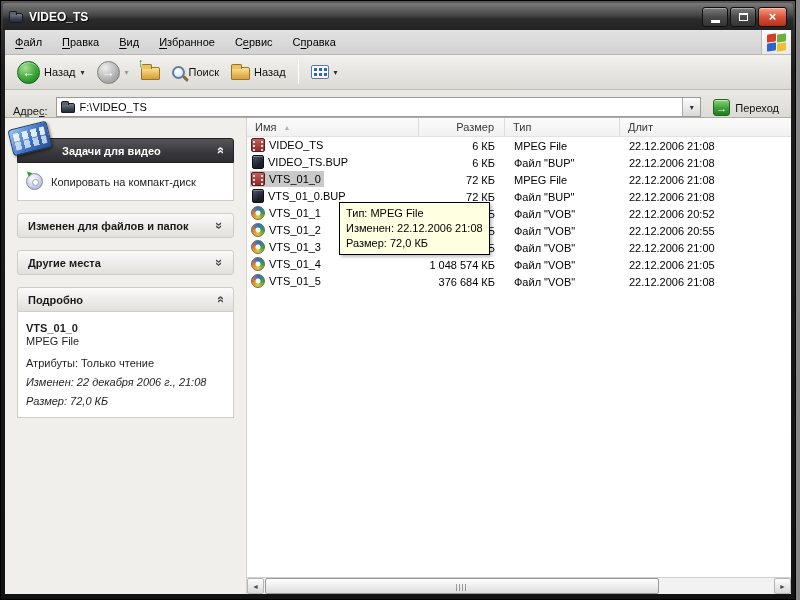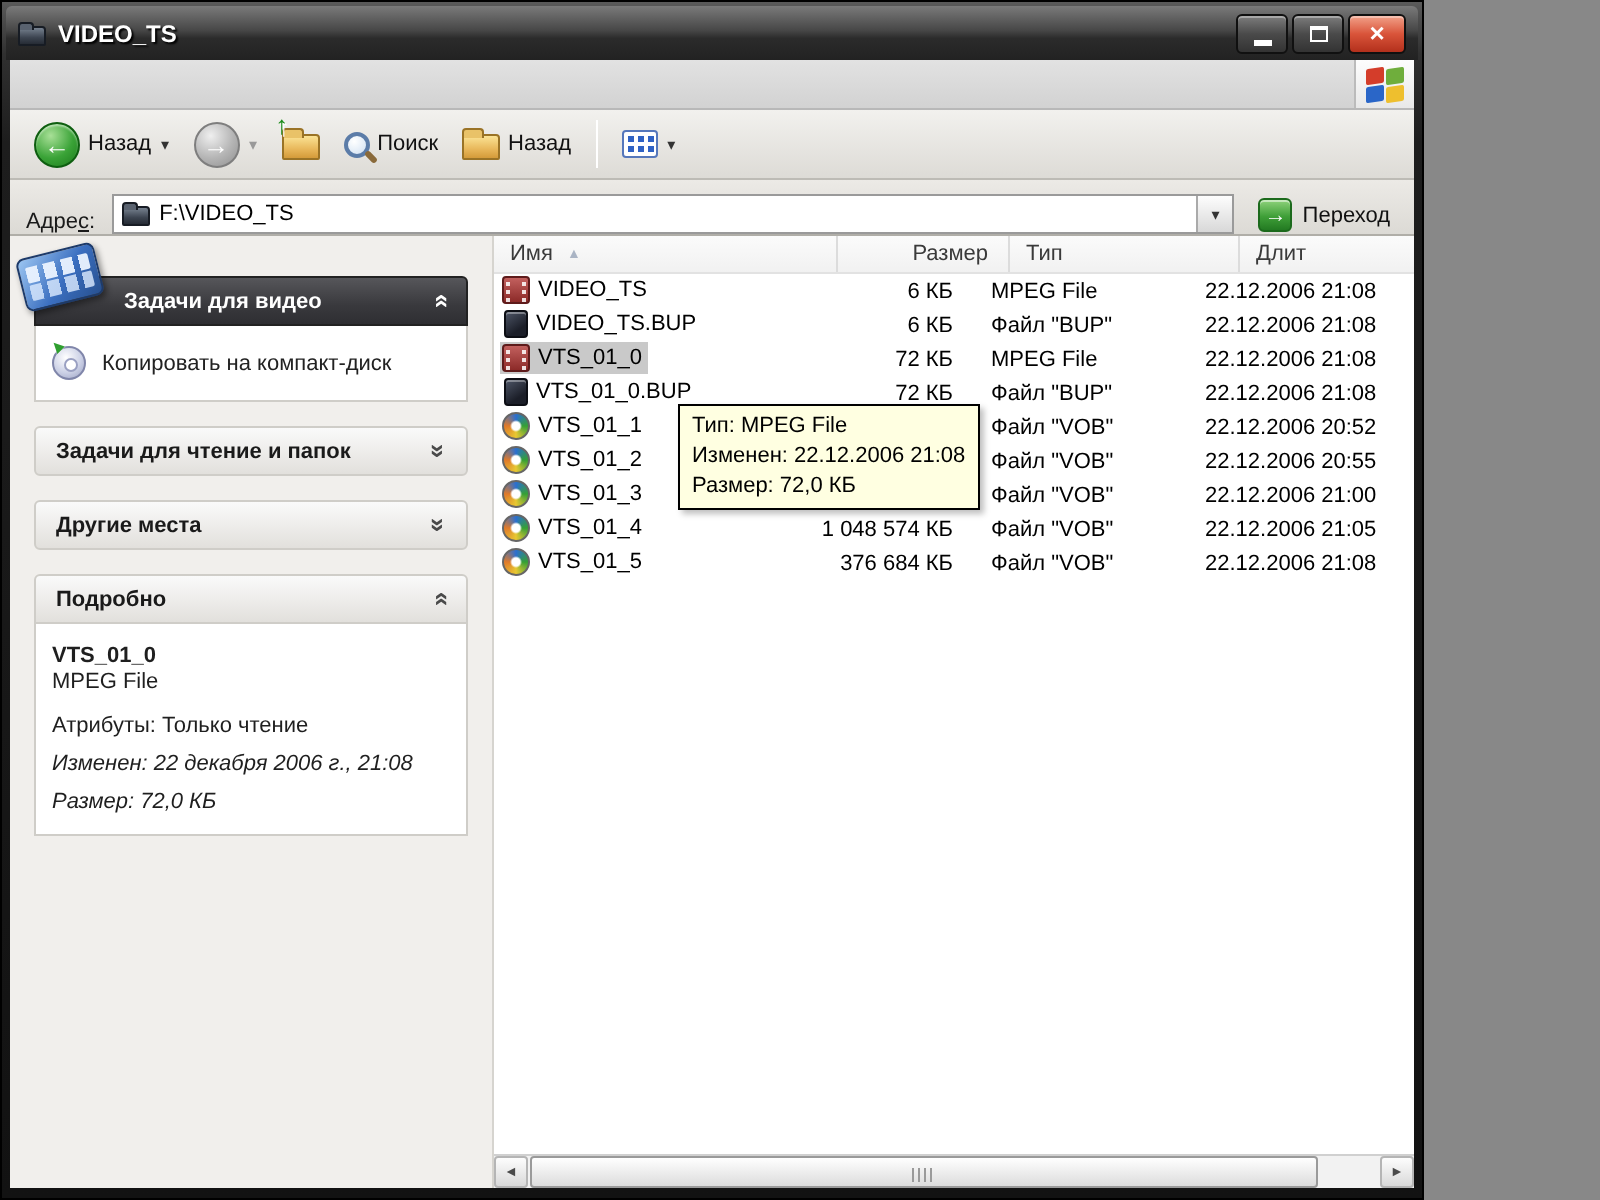--- a/index.html
+++ b/index.html
@@ -1,18 +1,18 @@
 <!DOCTYPE html>
 <html><head>
 <meta charset="utf-8">
 <style>
   * { margin:0; padding:0; box-sizing:border-box; }
   body { background:#888; font-family:"Liberation Sans", sans-serif; }
   .window {
-    position:relative; width:712px; height:600px;
+    position:relative; width:796px; height:600px;
     background:linear-gradient(180deg,#5a5a5a 0,#303030 26px,#1d1d1d 70px,#121212);
     border:1px solid #000; overflow:hidden;
     font-size:11px; color:#000;
   }
   
   .titlebar { position:absolute; left:2px; top:2px; right:2px; height:27px;
     display:flex; align-items:center; padding:0 6px;
     background:linear-gradient(180deg,#7a7a7a,#474747 45%,#2b2b2b 60%,#222);
     border-radius:3px 3px 0 0; }
   .title-text { color:#fff; font-weight:bold; font-size:12px; margin-left:6px;
@@ -192,20 +192,28 @@
       <span class="wbtn">
           <span class="glyph-max"></span>
         </span>
       <span class="wbtn close">×</span>
     </span>
   </div>
 
   <div class="client">
 
     <div class="menubar">
+      <div class="menu-items">
+          <span class="menu-item"><u>Ф</u>айл</span>
+          <span class="menu-item"><u>П</u>равка</span>
+          <span class="menu-item"><u>В</u>ид</span>
+          <span class="menu-item"><u>И</u>збранное</span>
+          <span class="menu-item">С<u>е</u>рвис</span>
+          <span class="menu-item">С<u>п</u>равка</span>
+        </div>
       <div class="xp-logo">
         <i class="p r"></i>
           <i class="p g"></i>
           <i class="p b"></i>
           <i class="p y"></i>
       </div>
     </div>
 
     <div class="toolbar">
       <div class="tbtn">
@@ -262,21 +270,21 @@
           <div class="pbody">
             <div class="pitem">
               <span class="cd-icon"></span>
               <span>Копировать на компакт-диск</span>
             </div>
           </div>
         </div>
 
         <div class="panel collapsed">
           <div class="phead">
-            <span>Задачи для чтение и папок</span>
+            <span>Изменен для файлов и папок</span>
             <span class="chev down">»</span>
           </div>
         </div>
 
         <div class="panel collapsed">
           <div class="phead">
             <span>Другие места</span>
             <span class="chev down">»</span>
           </div>
         </div>

